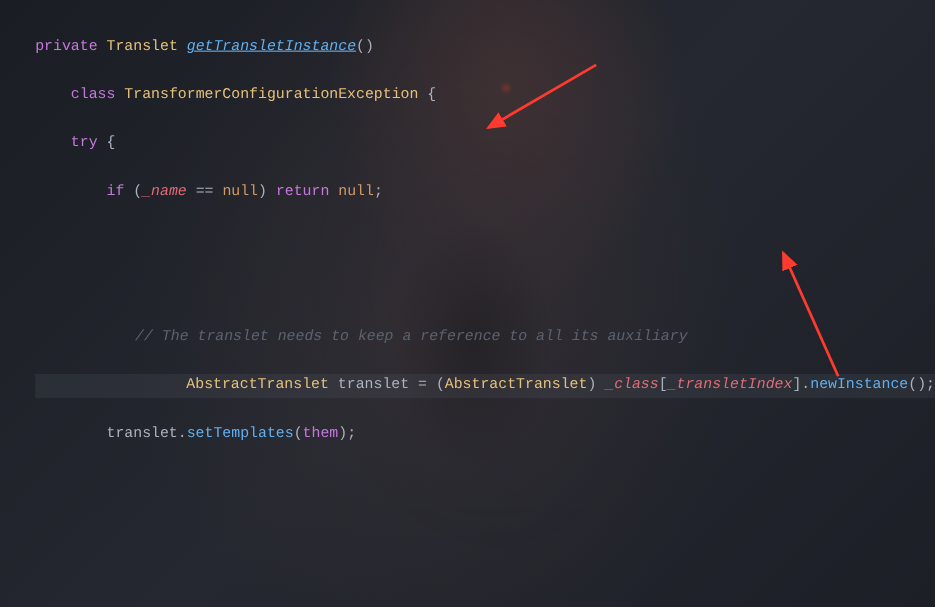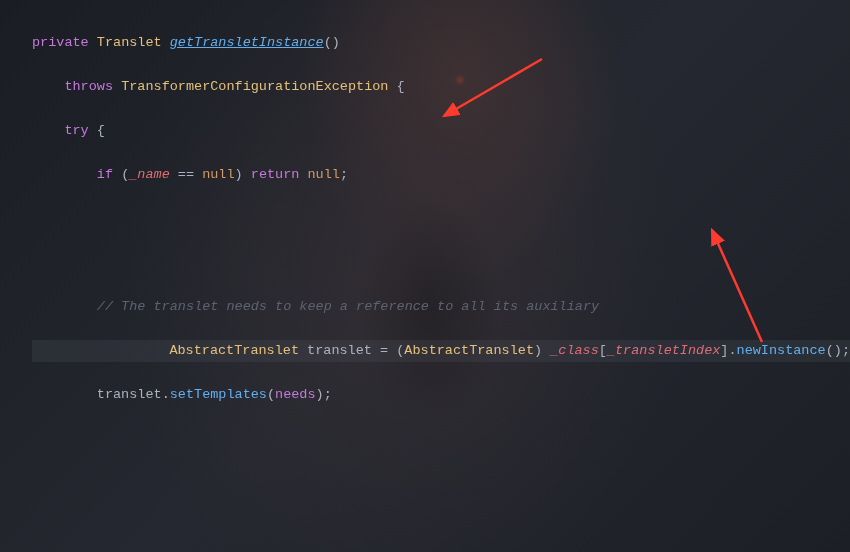--- a/index.html
+++ b/index.html
@@ -39,46 +39,46 @@
     padding: 10px 0 0 32px;
     white-space: pre;
   }
   .line { display: block; min-height: 22px; }
   .line.hl { background: rgba(90,95,105,0.20); text-align: right; }
   .kw   { color: #c678dd; }
   .type { color: #e5c07b; }
   .fn   { color: #61afef; font-style: italic; text-decoration: underline; }
   .mth  { color: #61afef; }
   .var  { color: #e06c75; font-style: italic; }
-  .cmt  { color: #5c6370; font-style: italic; }
+  .cmt  { color: #5c6370; font-style: italic; margin-left: 26px; }
   .op   { color: #abb2bf; }
   .p    { color: #abb2bf; }
   .nul  { color: #d19a66; }
   .arrow {
     position: absolute;
     z-index: 3;
   }
   .arrow svg { overflow: visible; }
 </style>
 </head>
 <body>
 
 <div class="bg-overlay"></div>
 <div class="anime-hint"></div>
 
 <div class="code">
 <span class="line"><span class="kw">private</span> <span class="type">Translet</span> <span class="fn">getTransletInstance</span><span class="p">()</span></span>
-<span class="line">    <span class="kw">throws</span> <span class="type">TransformerConfigurationException</span> <span class="p">{</span></span>
+<span class="line">    <span class="kw">class</span> <span class="type">TransformerConfigurationException</span> <span class="p">{</span></span>
 <span class="line">    <span class="kw">try</span> <span class="p">{</span></span>
 <span class="line">        <span class="kw">if</span> <span class="p">(</span><span class="var">_name</span> <span class="op">==</span> <span class="nul">null</span><span class="p">)</span> <span class="kw">return</span> <span class="nul">null</span><span class="p">;</span></span>
 <span class="line"></span>
 <span class="line"></span>
 <span class="line">        <span class="cmt">// The translet needs to keep a reference to all its auxiliary</span></span>
 <span class="line hl">        <span class="type">AbstractTranslet</span> <span>translet</span> <span class="op">=</span> <span class="p">(</span><span class="type">AbstractTranslet</span><span class="p">)</span> <span class="var">_class</span><span class="p">[</span><span class="var">_transletIndex</span><span class="p">]</span><span class="p">.</span><span class="mth">newInstance</span><span class="p">()</span><span class="p">;</span></span>
-<span class="line">        <span>translet</span><span class="p">.</span><span class="mth">setTemplates</span><span class="p">(</span><span class="kw">needs</span><span class="p">)</span><span class="p">;</span></span>
+<span class="line">        <span>translet</span><span class="p">.</span><span class="mth">setTemplates</span><span class="p">(</span><span class="kw">them</span><span class="p">)</span><span class="p">;</span></span>
 
 
 
 
 
 
 
 
 
 

